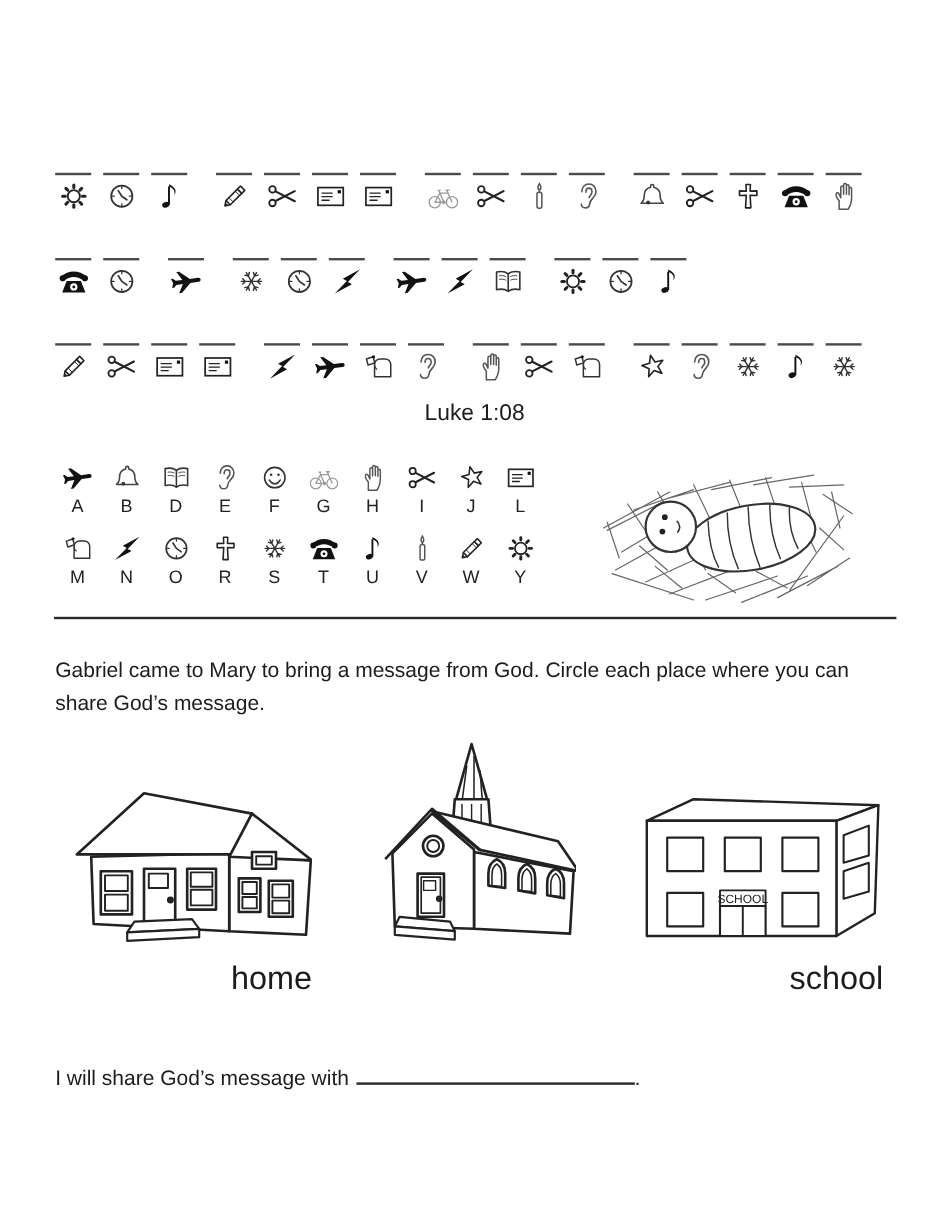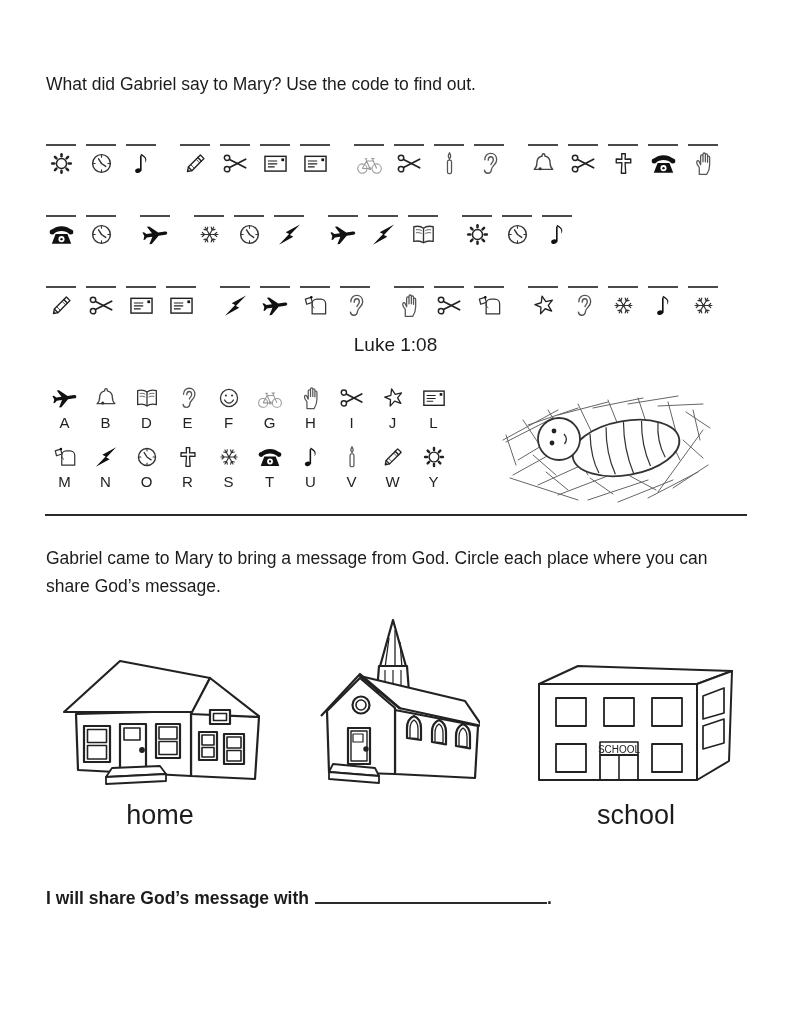--- a/index.html
+++ b/index.html
@@ -18,25 +18,25 @@
   .key-cell{width:41px;display:flex;flex-direction:column;align-items:center;}
   .key-icon{width:26px;height:26px;display:block;}
   .key-letter{font-size:15px;margin-top:3px;color:#222;}
   .manger{position:absolute;left:498px;top:380px;}
   .divider{position:absolute;left:45px;top:514px;width:702px;border-top:2.6px solid #2a2a2a;}
   .instructions{position:absolute;left:46px;top:545px;width:690px;font-size:17.5px;line-height:1.58;}
   .building{position:absolute;}
   .b-home{left:60px;top:648px;}
   .b-church{left:315px;top:616px;}
   .b-school{left:536px;top:658px;}
-  .b-label{position:absolute;top:800px;text-align:center;font-size:27px;}
+  .b-label{position:absolute;top:800px;text-align:right;font-size:27px;}
   .l-home{left:60px;width:200px;}
   .l-church{left:315px;width:165px;}
   .l-school{left:536px;width:200px;}
-  .fill-in{position:absolute;left:46px;top:886px;font-size:17.5px;font-weight:bold;}
+  .fill-in{position:absolute;left:46px;top:886px;font-size:17.5px;}
   .fill-blank{display:inline-block;width:232px;border-bottom:2px solid #2a2a2a;height:16px;
               vertical-align:baseline;margin-left:6px;}
   .defs-holder{position:absolute;width:0;height:0;overflow:hidden;}
 </style>
 </head>
 <body>
 
 <div class="page">
 
   <svg class="defs-holder" aria-hidden="true">
@@ -165,21 +165,20 @@
       <path d="M16.8 4.5 L19.6 12 L27.5 12.2 L21.3 17 L23.5 24.6 L16.8 20 L10 24.6 L12.3 17 L6.2 12.2 L14 12 Z" fill="#fff" stroke="#222" stroke-width="1.6" stroke-linejoin="round" transform="rotate(-14 16.8 15)"></path>
     </symbol>
     <symbol id="sym-smiley-face" viewBox="0 0 32 32">
       <circle cx="16" cy="16" r="10.5" fill="#fff" stroke="#333" stroke-width="1.6"></circle>
       <circle cx="12.2" cy="13" r="1.3" fill="#333"></circle>
       <circle cx="19.8" cy="13" r="1.3" fill="#333"></circle>
       <path d="M10.5 18.5 c1.6 2.6 3.4 3.9 5.5 3.9 s3.9-1.3 5.5-3.9" fill="none" stroke="#333" stroke-width="1.6" stroke-linecap="round"></path>
     </symbol>
   </svg>
 
-  <div class="title">What did Gabriel say to Mary? Use the code to find out.</div>
 
   <div id="code-rows">
       <div class="code-row">
         <div class="code-word">
           <div class="code-cell">
             <div class="blank"></div>
             <svg class="code-icon">
               <use href="#sym-sun"></use>
             </svg>
           </div>

